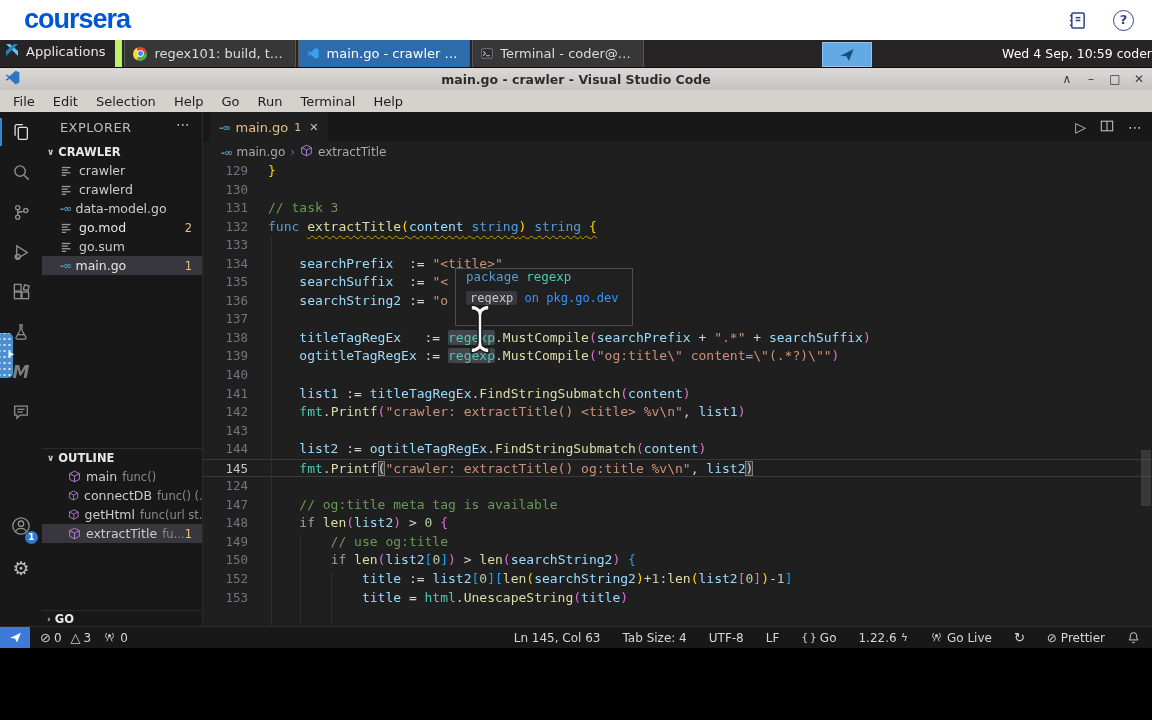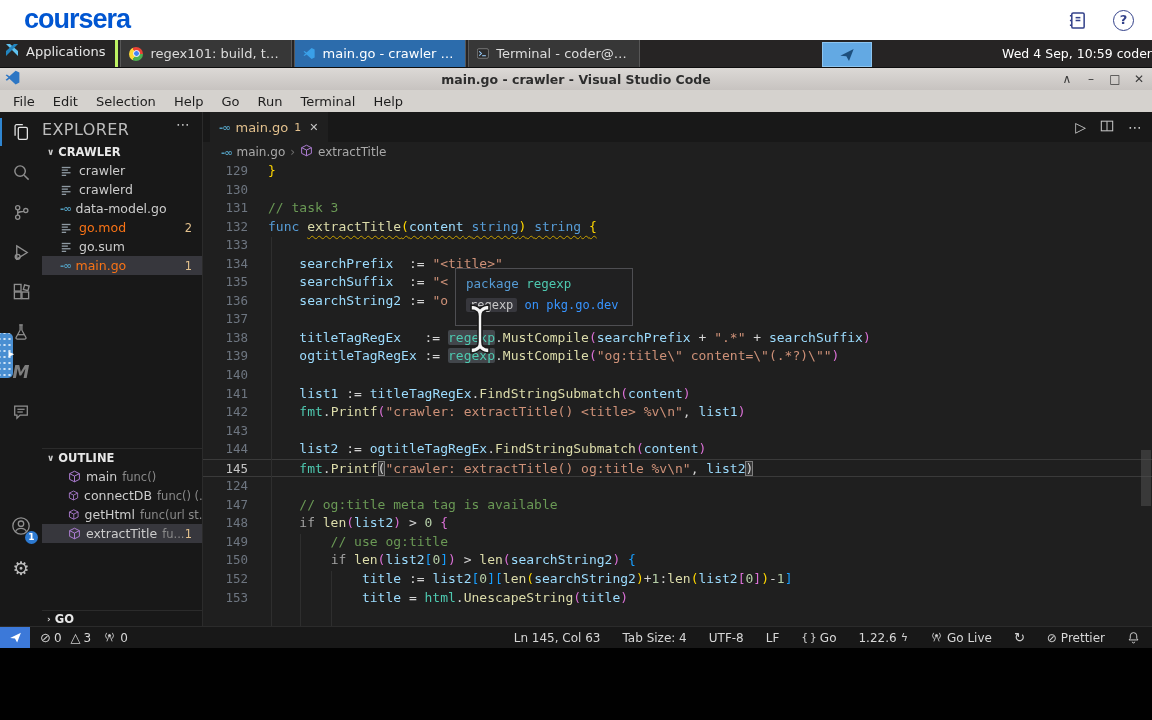--- a/index.html
+++ b/index.html
@@ -8,21 +8,21 @@
   .abs { position:absolute; }
 
   
   #coursera-bar { left:0; top:0; width:1152px; height:40px; background:#fff; }
   #coursera-logo { left:24px; top:4px; font-family:"Liberation Sans",sans-serif; font-weight:bold; font-size:27px; letter-spacing:-1px; color:#0156d1; }
   #hdr-journal-icon { left:1068px; top:11px; cursor:pointer; }
   #hdr-help-icon { left:1113px; top:10px; width:21px; height:21px; border:1.8px solid #33418a; border-radius:50%; color:#33418a; font-size:13px; font-weight:bold; text-align:center; line-height:18px; cursor:pointer; }
 
   
   #taskbar { left:0; top:40px; width:1152px; height:28px; background:#262424; border-bottom:1px solid #0e0e0e; display:flex; align-items:stretch; color:#e6e6e6; font-size:13px; }
-  #apps-btn { display:flex; align-items:center; gap:6px; padding:0 10px 4px 4px; border-right:3px solid #bef264; cursor:pointer; }
+  #apps-btn { display:flex; align-items:center; gap:6px; padding:0 10px 4px 4px; border-right:7px solid #bef264; cursor:pointer; }
   #tb-wins { display:flex; align-items:stretch; }
   .tb-win { width:172px; display:flex; align-items:center; gap:7px; padding:0 8px; background:#373737; border:1px solid #575757; border-top:none; border-bottom:none; margin-left:2px; color:#dcdcdc; white-space:nowrap; overflow:hidden; cursor:pointer; }
   .tb-win.active { background:#2c6cac; color:#fff; }
   .tb-win .lbl { overflow:hidden; text-overflow:ellipsis; }
   #tray-plane-btn { left:822px; top:42px; width:50px; height:25px; background:#63a9e3; border:1px solid #8cc4ef; display:flex; align-items:center; justify-content:center; cursor:pointer; }
   #tb-clock { position:absolute; right:0px; top:46px; color:#fff; font-size:12.5px; white-space:nowrap; }
 
   
   #vscode { left:0; top:68px; width:1152px; height:580px; background:#1f1f1f; }
   #titlebar { left:0; top:0; width:1152px; height:22px; background:linear-gradient(#dcd9d6,#c7c3c0); display:flex; align-items:center; }
@@ -44,27 +44,27 @@
   #ab-gear { font-size:19px; color:#bdbdbd; }
   #account-badge { position:absolute; right:4px; bottom:2px; width:13px; height:13px; border-radius:50%; background:#2d7ad1; color:#fff; font-size:9px; line-height:13px; text-align:center; font-weight:bold; }
 
   
   #drag-handle { left:0; top:265px; width:13px; height:45px; background:#4a8fd2; border-radius:0 5px 5px 0; z-index:30; cursor:grab;
      background-image:radial-gradient(#cfe4f7 1px, transparent 1.2px); background-size:5px 6px; background-position:2px 3px; }
   #drag-handle::after { content:"▸"; position:absolute; right:-1px; top:14px; color:#fff; font-size:11px; }
 
   
   #sidebar { left:42px; top:44px; width:161px; height:514px; background:#181818; border-right:1px solid #2b2b2b; color:#cccccc; font-size:12.5px; }
-  #explorer-title { position:absolute; left:0; top:8px; font-size:16px; letter-spacing:0.4px; color:#bdbdbd; }
+  #explorer-title { position:absolute; left:18px; top:8px; font-size:13px; letter-spacing:0.4px; color:#bdbdbd; }
   #explorer-actions { position:absolute; right:12px; top:4px; color:#c0c0c0; font-size:14px; cursor:pointer; }
   #folder-header { position:absolute; left:0; top:30px; width:100%; height:19px; display:flex; align-items:center; gap:4px; padding-left:5px; font-weight:bold; font-size:11.5px; color:#e8e8e8; cursor:pointer; }
   #file-list { position:absolute; left:0; top:49px; width:100%; }
   .f-row { height:19px; display:flex; align-items:center; gap:5px; padding-left:18px; cursor:pointer; position:relative; white-space:nowrap; }
   .f-row.selected { background:#37373d; }
-  .f-row.modified .f-name { color:#f97316;text-align:right; }
+  .f-row.modified .f-name { color:#e5e5e5;text-align:right; }
   .f-badge { position:absolute; right:10px; color:#e2c08d; font-size:11.5px; }
   .go-glyph { color:#519aba; font-size:10px; font-weight:bold; letter-spacing:-1px; }
   #outline-panel { position:absolute; left:0; top:336px; width:100%; border-top:1px solid #2b2b2b; }
   #outline-header { height:18px; display:flex; align-items:center; gap:4px; padding-left:5px; font-weight:bold; font-size:11.5px; color:#e8e8e8; cursor:pointer; }
   .o-row { height:19px; display:flex; align-items:center; gap:5px; padding-left:26px; cursor:pointer; position:relative; white-space:nowrap; }
   .o-row.selected { background:#37373d; }
   .o-detail { color:#8a8a8a; font-size:11.5px; overflow:hidden; }
   .o-badge { position:absolute; right:10px; color:#e2c08d; font-size:11.5px; }
   #go-panel { position:absolute; left:0; top:498px; width:100%; height:16px; border-top:1px solid #2b2b2b; display:flex; align-items:center; gap:4px; padding-left:5px; font-weight:bold; font-size:11.5px; color:#e8e8e8; cursor:pointer; }
   .chev { color:#cccccc; font-size:9px; }
@@ -103,21 +103,21 @@
   .tk.bb { color:#179fff; }
   .tk.wh { background:#42464b; border-radius:2px; }
   .tk.sq { text-decoration:underline wavy #c8a000; text-decoration-thickness:1px; text-underline-offset:3.5px; }
   .tk.bm { color:#d4d4d4; outline:1px solid #7f7f7f; outline-offset:-1px; background:#363636; }
 
   .iguide { position:absolute; width:1px; background:#2e2e2e; }
   #guide-1 { left:68px; top:125px; height:389px; }
   #guide-2 { left:97px; top:422px; height:92px; }
   #guide-3 { left:128px; top:459px; height:55px; }
 
-  #hover-tooltip { position:absolute; left:252px; top:156px; width:178px; height:58px; background:#202021; border:1px solid #4e4e52; z-index:20; padding:7px 10px; font-family:"DejaVu Sans Mono","Liberation Mono",monospace; font-size:12.5px; }
+  #hover-tooltip { position:absolute; left:252px; top:156px; width:178px; height:58px; background:#202021; border:1px solid #4e4e52; z-index:20; padding:0 10px; font-family:"DejaVu Sans Mono","Liberation Mono",monospace; font-size:12.5px; }
   #tt-kw { color:#569cd6; }
   #tt-pkg { color:#4ec9b0; }
   #tt-link-row { margin-top:7px; font-size:12px; }
   #tt-chip { background:#37373d; color:#c8c8c8; padding:0 4px; border-radius:2px; }
   #tt-link { color:#3794ff; cursor:pointer; }
 
   #ibeam-cursor { position:absolute; left:263px; top:190px; z-index:40; }
   #editor-scrollbar { position:absolute; left:938px; top:338px; width:10px; height:56px; background:#4f4f4f; opacity:0.55; z-index:25; cursor:grab; }
 
   

